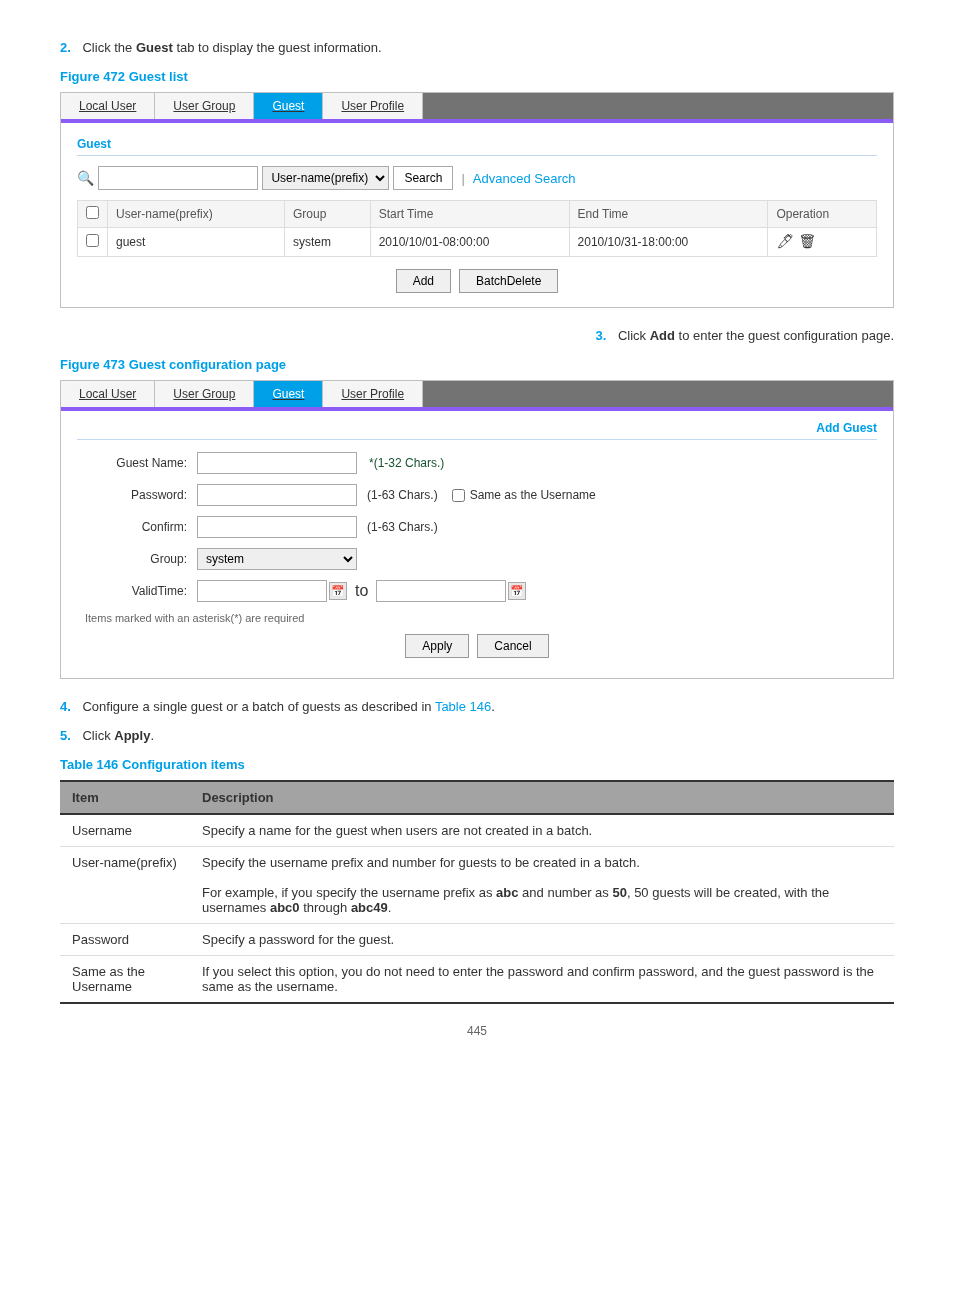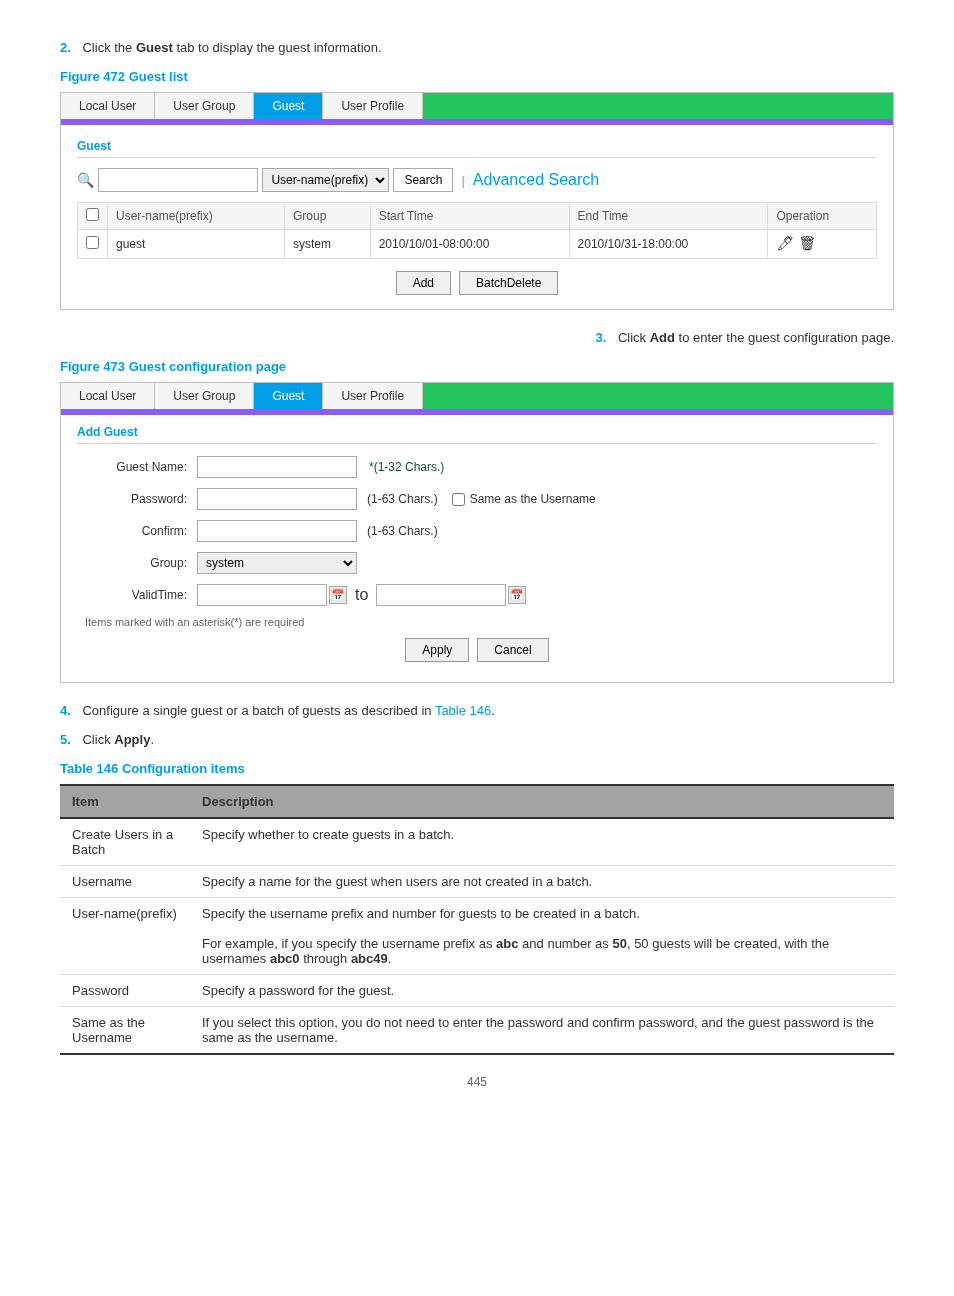--- a/index.html
+++ b/index.html
@@ -25,22 +25,23 @@
     }
 
     .panel {
       border: 1px solid #c0c0c0;
       margin-bottom: 20px;
       background: #fff;
     }
 
     .tab-bar {
       display: flex;
-      border-bottom: 6px solid #8b5cf6;
-      background: #22c55e;
+      border-bottom: 4px solid #8b5cf6;
+      background: #737373;
+      text-decoration: underline;
     }
 
     .tab {
       padding: 6px 18px;
       font-size: 12px;
       cursor: pointer;
       border-right: 1px solid #c0c0c0;
       color: #333;
       background: #f5f5f5;
     }
@@ -89,21 +90,21 @@
       background: #fff;
       border: 1px solid #aaa;
       padding: 2px 10px;
       font-size: 12px;
       cursor: pointer;
       height: 24px;
     }
 
     .adv-search {
       color: #00a0e9;
-      font-size: 16px;
+      font-size: 13px;
       cursor: pointer;
       text-decoration: none;
     }
 
     table.data-table {
       width: 100%;
       border-collapse: collapse;
       font-size: 12px;
     }
 
@@ -147,20 +148,21 @@
       padding: 10px 16px;
     }
 
     .form-title {
       color: #00a0e9;
       font-size: 12px;
       font-weight: bold;
       border-bottom: 1px solid #c0d8f0;
       padding-bottom: 4px;
       margin-bottom: 12px;
+      text-align: right;
     }
 
     .form-row {
       display: flex;
       align-items: center;
       margin-bottom: 10px;
       font-size: 12px;
     }
 
     .form-label {
@@ -453,24 +455,20 @@
 
 <table class="config-table">
   <thead>
     <tr>
       <th>Item</th>
       <th>Description</th>
     </tr>
   </thead>
   <tbody>
     <tr>
-      <td>Create Users in a Batch</td>
-      <td>Specify whether to create guests in a batch.</td>
-    </tr>
-    <tr>
       <td>Username</td>
       <td>Specify a name for the guest when users are not created in a batch.</td>
     </tr>
     <tr>
       <td>User-name(prefix)</td>
       <td>
         Specify the username prefix and number for guests to be created in a batch.<br><br>
         For example, if you specify the username prefix as <strong>abc</strong> and number as <strong>50</strong>, 50 guests will be created, with the usernames <strong>abc0</strong> through <strong>abc49</strong>.
       </td>
     </tr>

